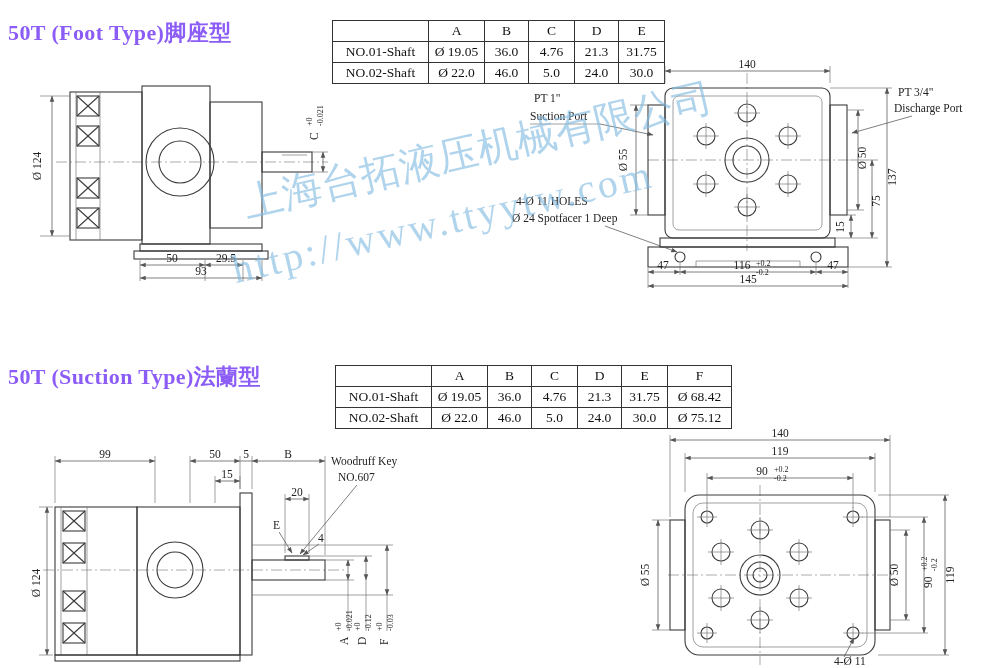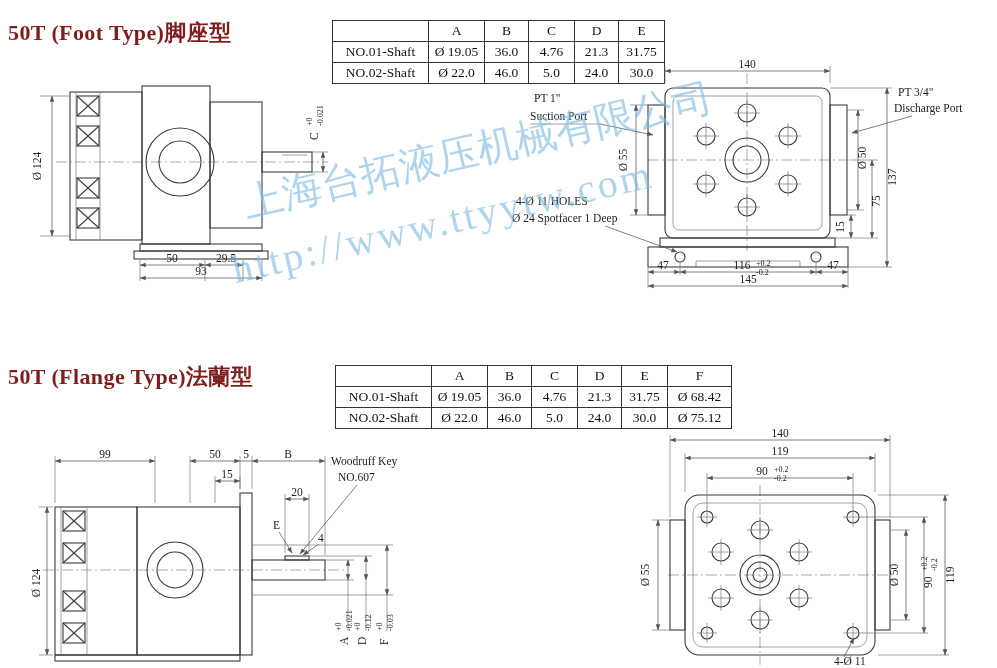--- a/index.html
+++ b/index.html
@@ -1,36 +1,36 @@
 <!DOCTYPE html>
 <html><head>
 <meta charset="utf-8">
 <style>
   *{box-sizing:border-box;margin:0;padding:0}
   html,body{width:997px;height:668px}
   body{position:relative;background:#fff;font-family:"Liberation Serif",serif;overflow:hidden}
-  .title{position:absolute;color:#7f1d1d;font-weight:bold;font-size:22px;letter-spacing:.4px;white-space:nowrap}
+  .title{position:absolute;color:#8b5cf6;font-weight:bold;font-size:22px;letter-spacing:.4px;white-space:nowrap}
   table.spec{position:absolute;border-collapse:collapse;font-size:13.5px;color:#111;background:#fff}
   table.spec td{border:1px solid #333;text-align:center;height:21px;padding:0 4px;white-space:nowrap}
   .watermark{position:absolute;color:rgba(128,186,224,.62);pointer-events:none;z-index:9;white-space:nowrap}
   .wm1{left:250px;top:176px;font-size:40px;transform:rotate(-13deg);transform-origin:left bottom}
   .wm2{left:238px;top:246px;font-size:40px;letter-spacing:3px;transform:rotate(-13deg);transform-origin:left bottom}
   svg.draw{position:absolute;overflow:visible}
   .ln{stroke:#3b3b3b;stroke-width:1.1;fill:none}
   .thin{stroke:#6e6e6e;stroke-width:.65;fill:none}
   .dim{stroke:#555;stroke-width:.75;fill:none}
   .cl{stroke:#888;stroke-width:.7;fill:none;stroke-dasharray:11 3 2 3}
   svg text{font-size:11.5px;fill:#222;font-family:"Liberation Serif",serif}
   svg text.small{font-size:8px}
 </style>
 </head>
 <body>
 
 <div class="title" style="left:8px;top:18px">50T  (Foot Type)脚座型</div>
-<div class="title" style="left:8px;top:362px">50T  (Flange Type)法蘭型</div>
+<div class="title" style="left:8px;top:362px">50T  (Suction Type)法蘭型</div>
 
 <table class="spec" style="left:332px;top:20px">
   <colgroup>
       <col style="width:96px">
       <col style="width:56px">
       <col style="width:44px">
       <col style="width:46px">
       <col style="width:44px">
       <col style="width:46px">
     </colgroup>

